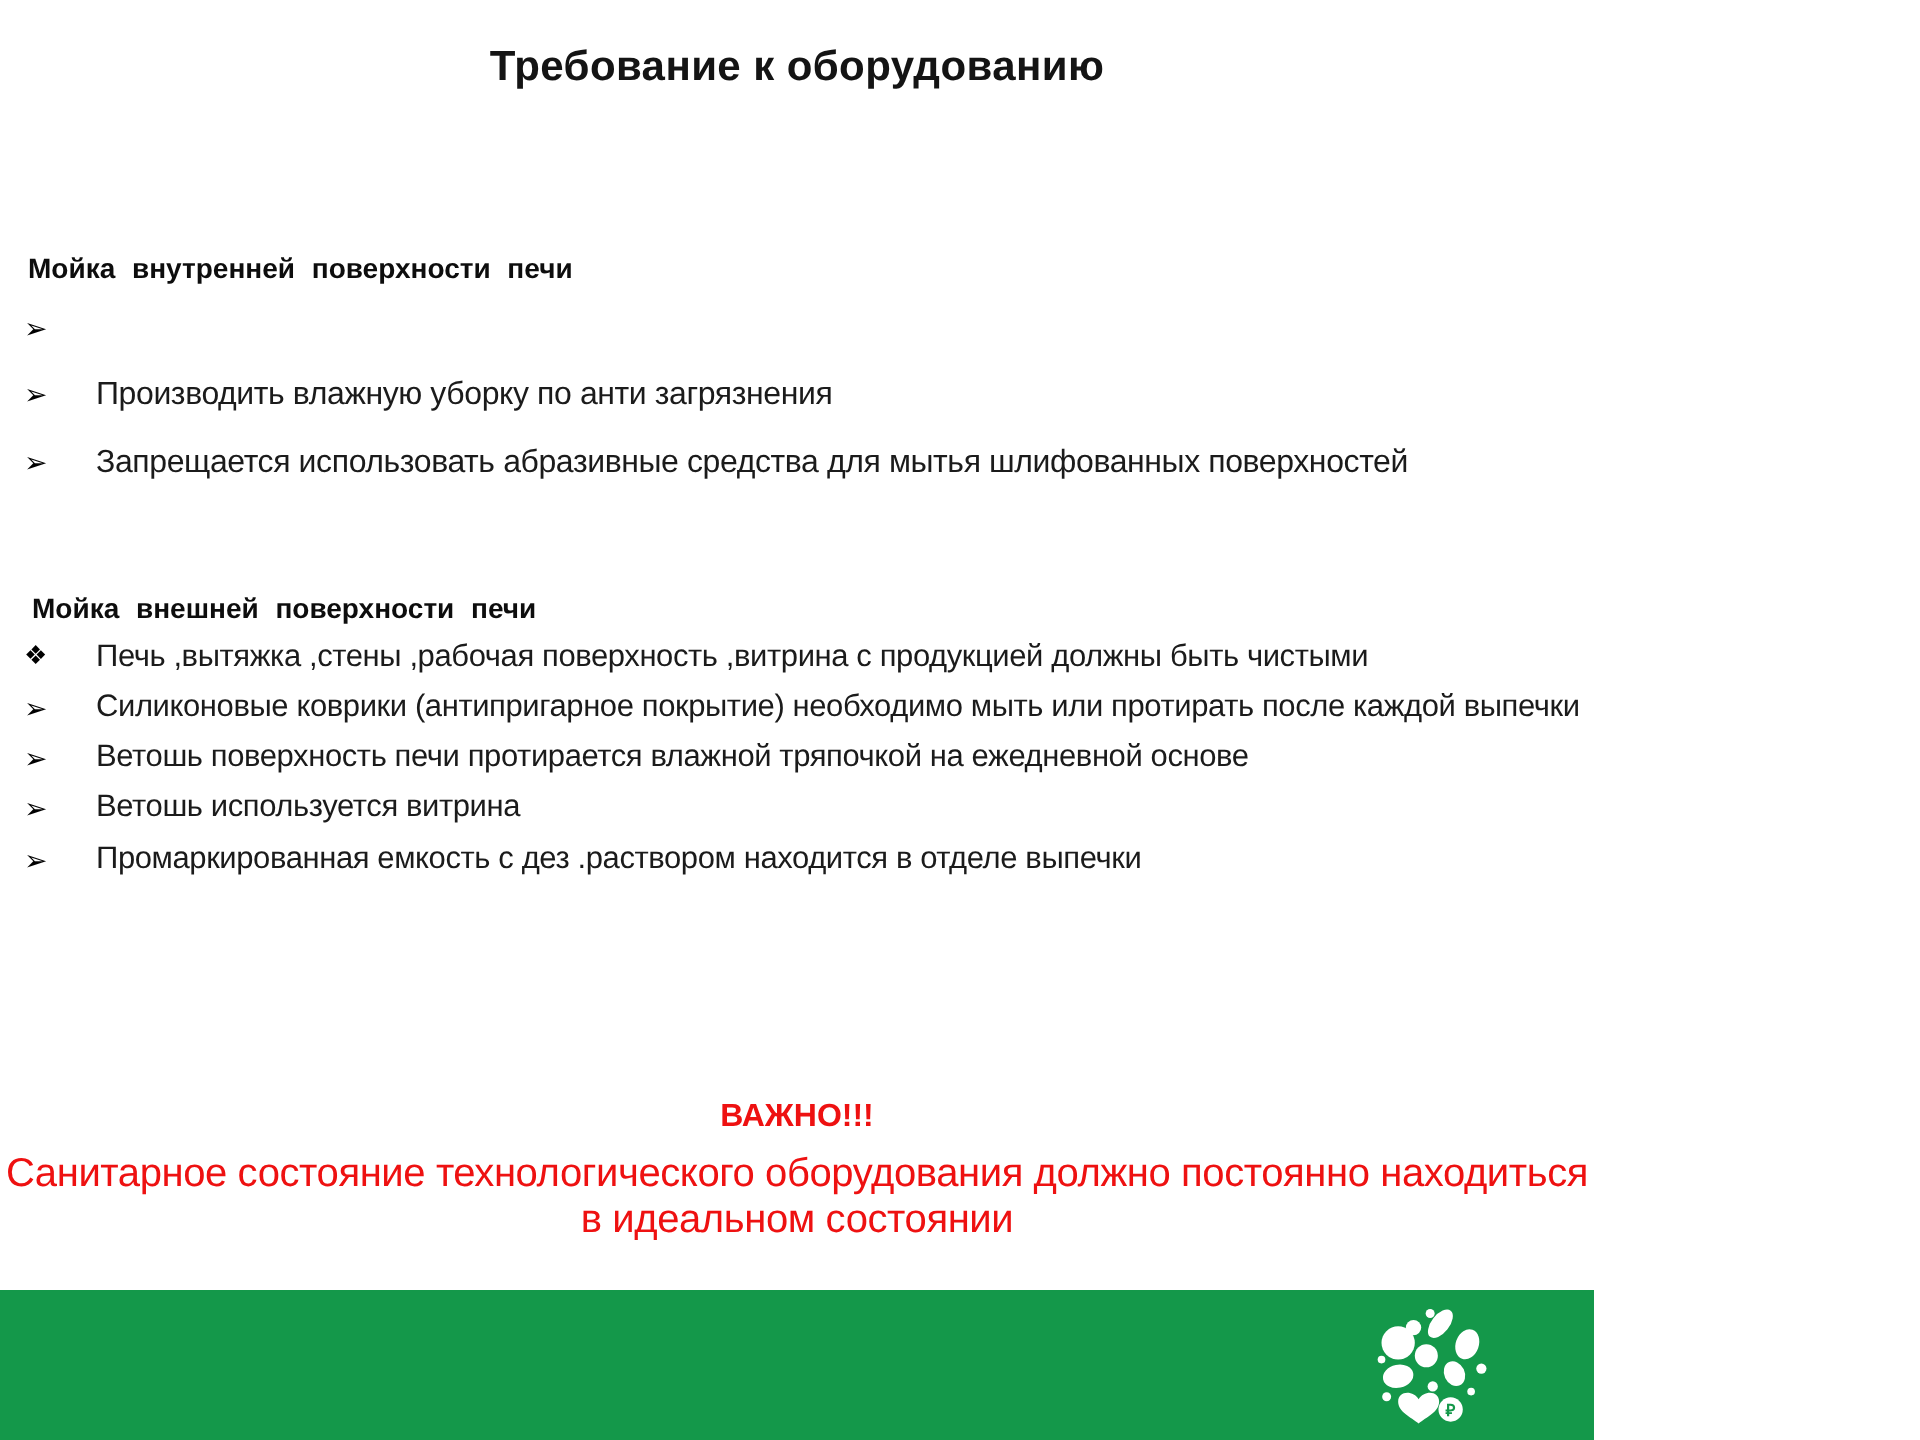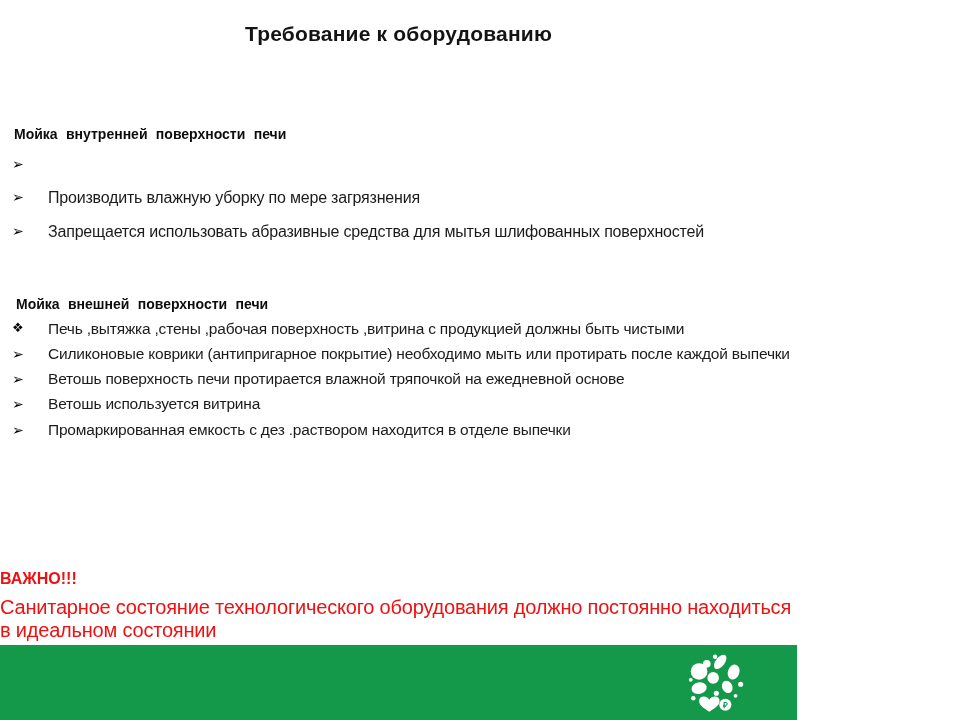--- a/index.html
+++ b/index.html
@@ -22,21 +22,21 @@
   #section-2 .section-heading { margin-bottom:7px; margin-left:4px; }
   .list { margin:0; padding:0; }
   .item { display:flex; align-items:flex-start; font-size:16px; line-height:1.48; letter-spacing:-0.2px; }
   #section-1 .item { margin-bottom:11px; }
   #section-2 .item { margin-bottom:5px; font-size:15.5px; line-height:1.3; }
   .blt { flex:0 0 36px; width:36px; font-size:14px; padding-top:1px; color:#000; }
   .blt.diamond { font-size:13px; }
   .txt { flex:1 1 auto; }
   .txt.w1 { max-width:812px; }
   .warning {
-    position:absolute; top:570px; left:0; width:100%; text-align:left;
+    position:absolute; top:550px; left:0; width:100%; text-align:center;
   }
   .warning-title { font-size:16px; font-weight:bold; margin-bottom:8px; }
   .warning-text  { font-size:20px; letter-spacing:-0.2px; }
   .footer-bar {
     position:absolute; left:0; bottom:0; width:100%; height:75px;
     display:flex; align-items:center; justify-content:flex-end;
     padding-right:48px; box-sizing:border-box;
   }
   .logo { display:flex; align-items:center; gap:9px; }
   .logo-icon { width:64px; height:64px; display:block; }
@@ -58,21 +58,21 @@
   <div class="slide-title">Требование к оборудованию</div>
 
   <div class="section" id="section-1">
     <div class="section-heading">Мойка внутренней поверхности печи</div>
     <div class="list">
       <div class="item">
         <span class="blt">➢</span>
       </div>
       <div class="item">
         <span class="blt">➢</span>
-        <span class="txt">Производить влажную уборку по мере загрязнения</span>
+        <span class="txt">Производить влажную уборку по анти загрязнения</span>
       </div>
       <div class="item">
         <span class="blt">➢</span>
         <span class="txt">Запрещается использовать абразивные средства для мытья шлифованных поверхностей</span>
       </div>
     </div>
   </div>
 
   <div class="section" id="section-2">
     <div class="section-heading">Мойка внешней поверхности печи</div>

